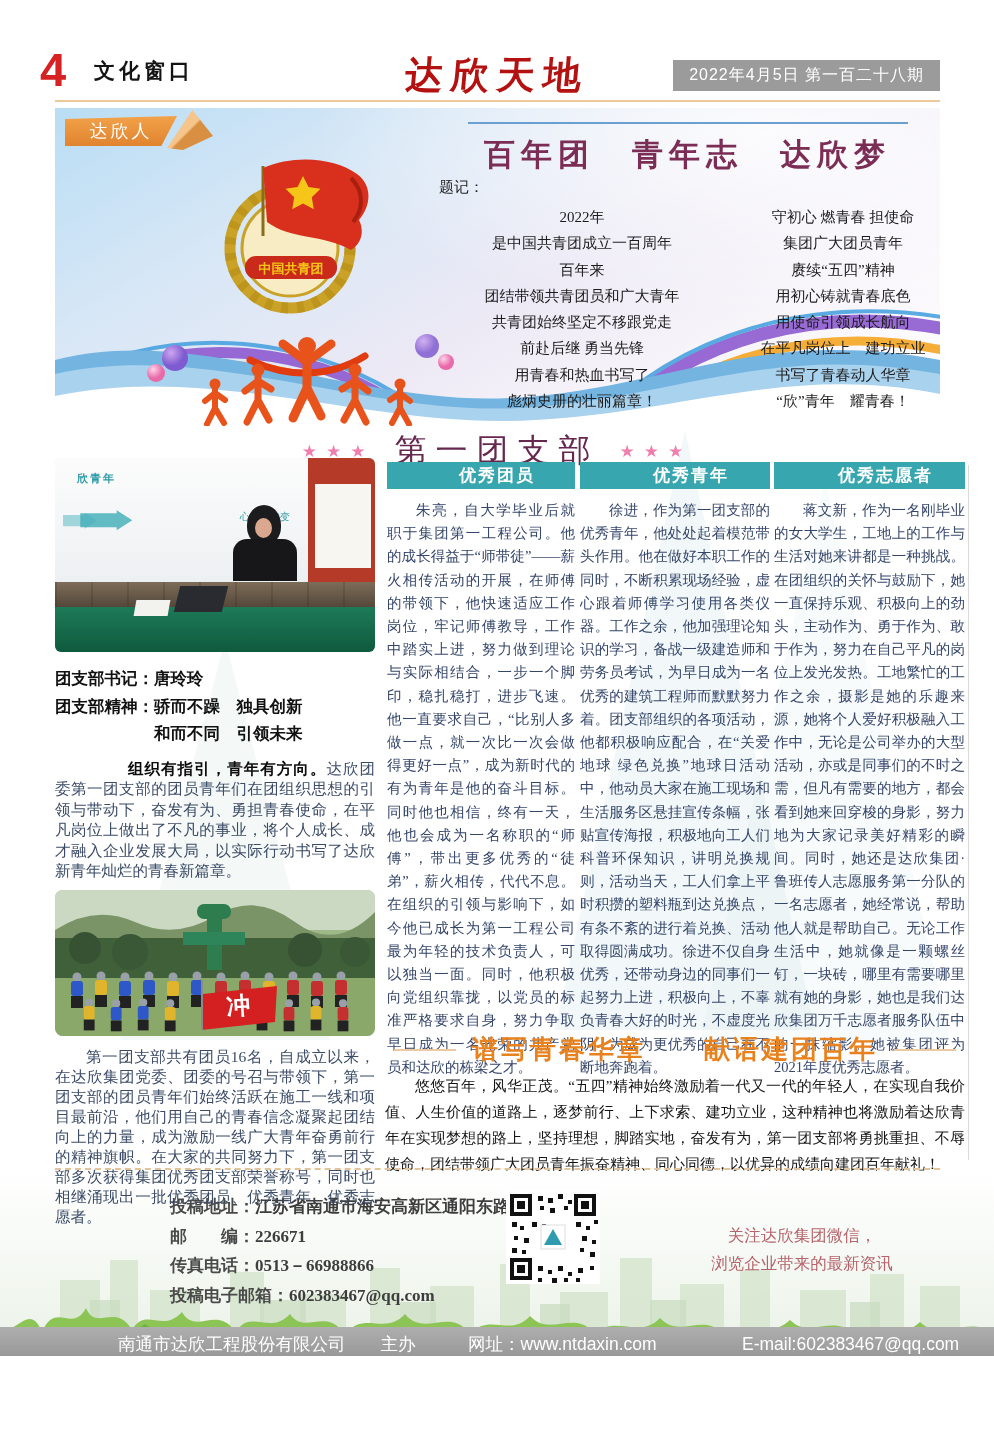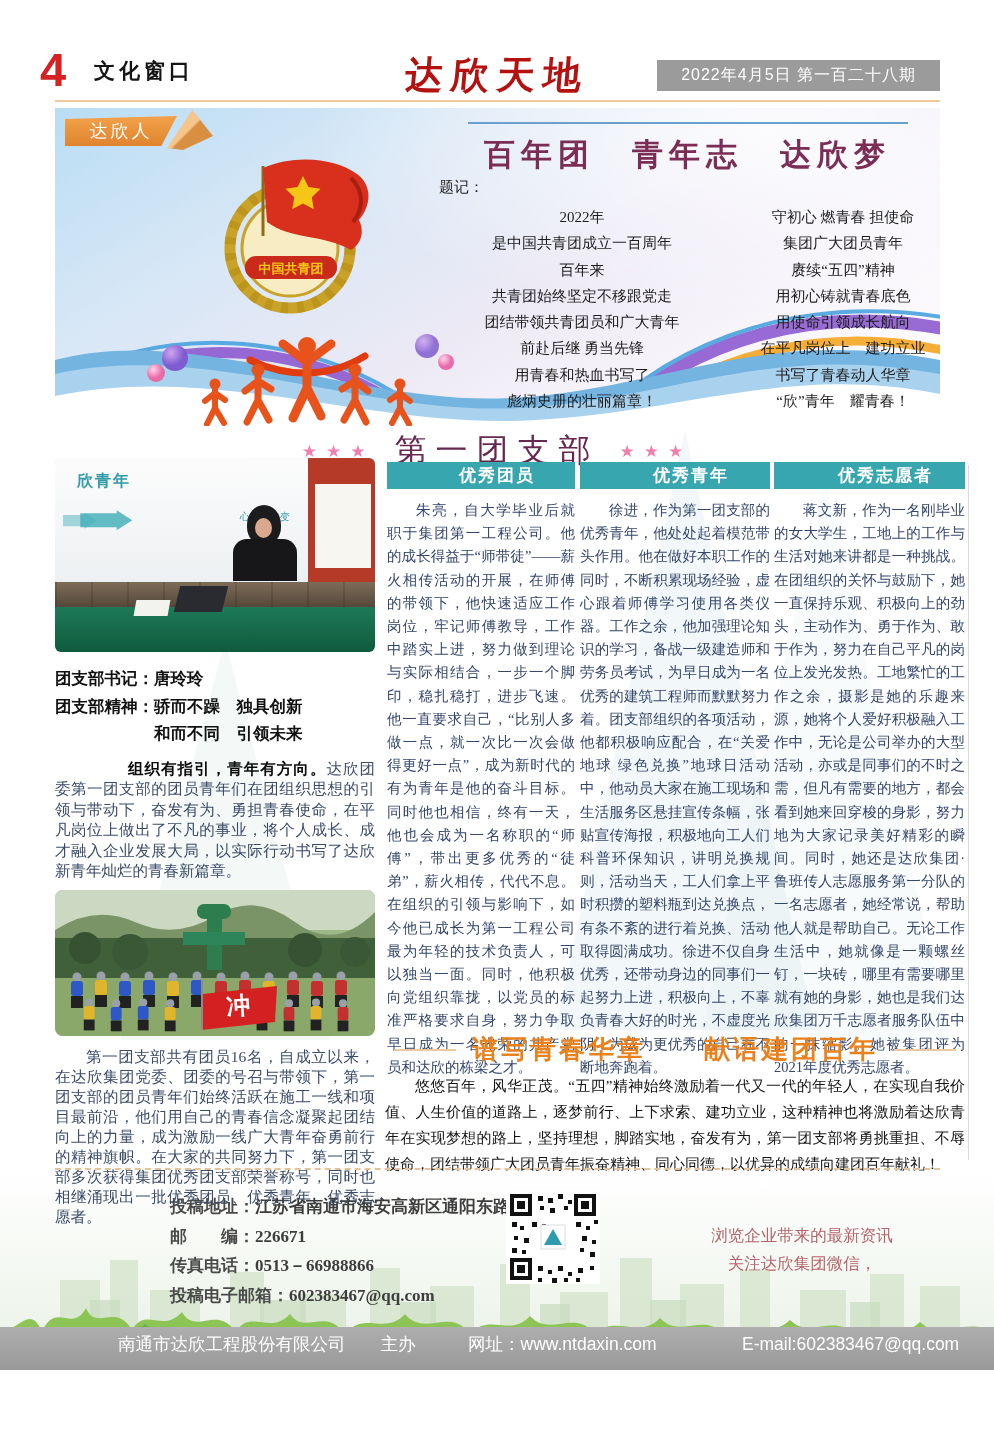--- a/index.html
+++ b/index.html
@@ -13,21 +13,21 @@
   .tri { position:absolute; clip-path:polygon(50% 0,100% 100%,0 100%); z-index:0; }
   .tri1 { left:555px; top:430px; width:260px; height:600px; background:rgba(150,200,205,0.12); }
   .tri2 { left:120px; top:640px; width:210px; height:400px; background:rgba(150,195,180,0.10); }
   .tri3 { left:700px; top:480px; width:250px; height:560px; background:rgba(160,205,210,0.08); }
 
   
   .hdr-num { position:absolute; left:40px; top:46px; font-size:47px; line-height:1; font-weight:bold; color:#d62222; z-index:2; }
   .hdr-section { position:absolute; left:94px; top:57px; font-size:21px; font-weight:bold; color:#141414; letter-spacing:4px; z-index:2; }
   .masthead { position:absolute; left:0; right:0; top:50px; text-align:center; font-size:38px; font-weight:bold;
     color:#b41111; font-family:"Liberation Serif","DejaVu Serif",serif; letter-spacing:8px; transform:skewX(-5deg); z-index:2; }
-  .issue { position:absolute; right:54px; top:60px; background:#9b9b9b; color:#fff; font-size:16px; padding:5px 24px; letter-spacing:1px; z-index:2; }
+  .issue { position:absolute; right:54px; top:60px; background:#9b9b9b; color:#fff; font-size:16px; padding:5px 16px; letter-spacing:1px; z-index:2; }
   .hdr-rule { position:absolute; left:55px; right:54px; top:100px; height:2px; background:#eec99b; z-index:2; }
 
   
   .banner { position:absolute; left:55px; top:108px; width:885px; height:318px; overflow:hidden; z-index:1;
     background:
       radial-gradient(ellipse at 80% 8%, rgba(255,255,255,0.85), transparent 45%),
       linear-gradient(150deg,#b9ddf4 0%,#d7e7f6 28%,#ece9f5 55%,#f9f6fb 78%,#ffffff 100%); }
   .tag { position:absolute; left:10px; top:8px; width:112px; height:30px;
     background:linear-gradient(180deg,#f2a24a,#e0832f); clip-path:polygon(0 10%,100% 0,86% 100%,0 100%);
     color:#fff; font-size:18px; line-height:30px; text-align:center; letter-spacing:3px; z-index:3; }
@@ -49,21 +49,21 @@
   
   .section-head { position:absolute; left:0; right:0; top:429px; display:flex; justify-content:center; align-items:center; gap:20px; z-index:2; }
   .stars { color:#f07fb0; font-size:17px; letter-spacing:9px; }
   .section-title { font-size:32px; font-weight:normal; color:#66284f; letter-spacing:9px;
     font-family:"Liberation Serif","DejaVu Serif",serif; }
 
   
   .colL { position:absolute; left:55px; top:458px; width:320px; z-index:2; }
   .photo1 { position:relative; width:320px; height:194px; border-radius:6px; overflow:hidden; background:#e8e8e8; }
   .p1-screen { position:absolute; left:0; top:0; width:79%; height:64%; background:linear-gradient(#fcfcfc,#edf0f2); }
-  .p1-title { position:absolute; left:22px; top:13px; font-size:16px; font-weight:bold; color:#2f9aa8;
+  .p1-title { position:absolute; left:22px; top:13px; font-size:11px; font-weight:bold; color:#2f9aa8;
     font-family:"Liberation Serif","DejaVu Serif",serif; letter-spacing:2px; }
   .p1-note { position:absolute; right:18px; top:42%; font-size:10px; color:#2f9aa8; }
   .p1-arrow1 { position:absolute; left:10%; top:42%; width:52px; height:20px; background:#49b0ba; opacity:.85;
     clip-path:polygon(0 15%,70% 15%,70% 0,100% 50%,70% 100%,70% 85%,0 85%); }
   .p1-arrow2 { position:absolute; left:3%; top:44%; width:34px; height:16px; background:#7cc7ce; opacity:.7;
     clip-path:polygon(0 15%,65% 15%,65% 0,100% 50%,65% 100%,65% 85%,0 85%); }
   .p1-wall { position:absolute; right:0; top:0; width:21%; height:64%; background:#b53a28; }
   .p1-card { position:absolute; right:4px; top:26px; width:56px; height:84px; background:#f7f6f0; }
   .p1-mid { position:absolute; left:0; top:64%; width:100%; height:13%;
     background:repeating-linear-gradient(90deg, rgba(40,30,20,.18) 0 2px, transparent 2px 36px), linear-gradient(#7d6c58,#55483a); }
@@ -113,21 +113,21 @@
     background:linear-gradient(180deg,#ffffff,#f4f8f2 55%,#eaf2e7); z-index:1; }
   .skyline { position:absolute; left:0; bottom:22px; }
   .grass { position:absolute; left:0; bottom:0; }
   .contact { position:absolute; left:170px; top:22px; font-size:17px; line-height:29.5px; color:#4a4a4a; font-weight:bold;
     font-family:"Liberation Serif","DejaVu Serif",serif; z-index:2; }
   .contact .cl-val { font-weight:600; color:#3d3d3d; }
   .qr { position:absolute; left:506px; top:20px; width:94px; height:94px; background:#fff; z-index:2; }
   .wechat { position:absolute; left:652px; top:52px; width:300px; text-align:center; color:#b5646c;
     font-size:16.5px; line-height:28px; font-family:"Liberation Serif","DejaVu Serif",serif; z-index:2; }
 
-  .bar { position:absolute; left:0; top:1327px; width:994px; height:43px;
+  .bar { position:absolute; left:0; top:1327px; width:994px; height:29px;
     background:linear-gradient(180deg,#aeaeae,#999999); color:#fff; font-size:17.5px; line-height:35px; z-index:3; }
   .bar span { position:absolute; top:0; white-space:nowrap; }
   .b1 { left:118px; } .b2 { left:468px; } .b3 { left:742px; }
 </style>
 </head>
 <body>
 
 <div id="page">
 
   <div class="tri tri1"></div>
@@ -213,22 +213,22 @@
     <div class="headline-wrap">
       <div class="headline-line"></div>
       <div class="headline">百年团　青年志　达欣梦</div>
     </div>
     <div class="preface">题记：</div>
 
     <div class="poem poem-left">
       <div>2022年</div>
       <div>是中国共青团成立一百周年</div>
       <div>百年来</div>
+      <div>团结带领共青团员和广大青年</div>
       <div>共青团始终坚定不移跟党走</div>
-      <div>团结带领共青团员和广大青年</div>
       <div>前赴后继 勇当先锋</div>
       <div>用青春和热血书写了</div>
       <div>彪炳史册的壮丽篇章！</div>
     </div>
     <div class="poem poem-right">
       <div>守初心 燃青春 担使命</div>
       <div>集团广大团员青年</div>
       <div>赓续“五四”精神</div>
       <div>用初心铸就青春底色</div>
       <div>用使命引领成长航向</div>
@@ -424,22 +424,22 @@
             <rect x="75" y="11" width="8" height="8"></rect>
             <rect x="11" y="75" width="8" height="8"></rect>
           <path d="M32,6h5v5h-5z M42,8h5v5h-5z M52,4h5v5h-5z M62,10h4v4h-4z M34,16h4v4h-4z M44,18h5v5h-5z M58,16h4v4h-4z M6,32h5v5h-5z M14,36h4v4h-4z M26,32h5v5h-5z M36,34h4v4h-4z M70,32h5v5h-5z M80,36h4v4h-4z M88,30h4v4h-4z M8,46h4v4h-4z M18,48h5v5h-5z M76,46h5v5h-5z M86,50h4v4h-4z M6,58h5v5h-5z M16,60h4v4h-4z M74,58h4v4h-4z M84,62h5v5h-5z M32,76h5v5h-5z M42,80h4v4h-4z M52,76h5v5h-5z M62,82h4v4h-4z M72,78h5v5h-5z M84,76h4v4h-4z M32,88h4v4h-4z M46,88h5v5h-5z M58,88h4v4h-4z M70,88h4v4h-4z"></path>
         </g>
         <rect x="35" y="35" width="24" height="24" fill="#fff" stroke="#ddd"></rect>
         <path d="M47,39 L56,55 L38,55 Z" fill="#2e9bb0"></path>
       </svg>
     </div>
 
     <div class="wechat">
+      <div>关注达欣集团微信，</div>
       <div>浏览企业带来的最新资讯</div>
-      <div>关注达欣集团微信，</div>
     </div>
   </div>
 
   <div class="bar">
     <span class="b1">南通市达欣工程股份有限公司　　主办</span>
     <span class="b2">网址：www.ntdaxin.com</span>
     <span class="b3">E-mail:602383467@qq.com</span>
   </div>
 
 </div>

